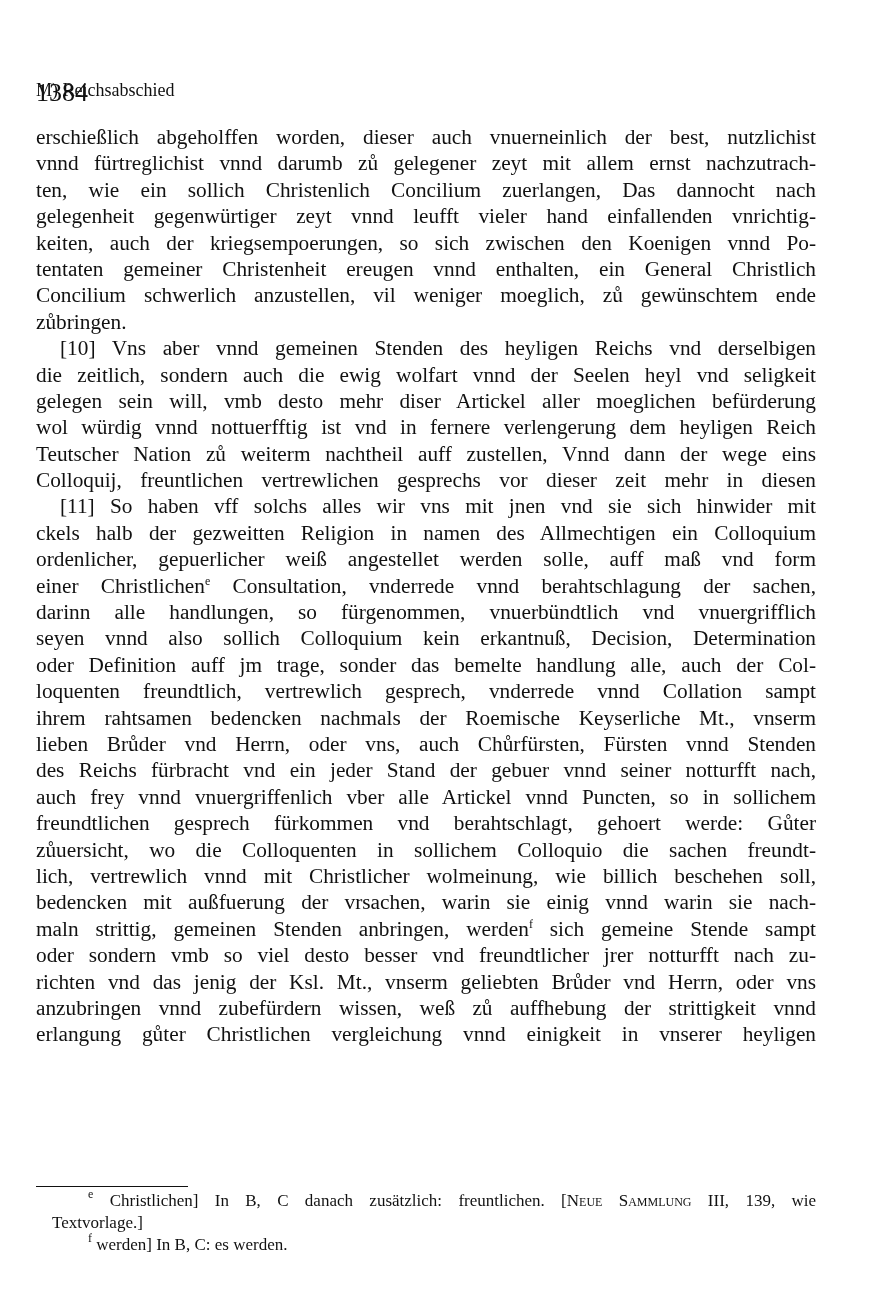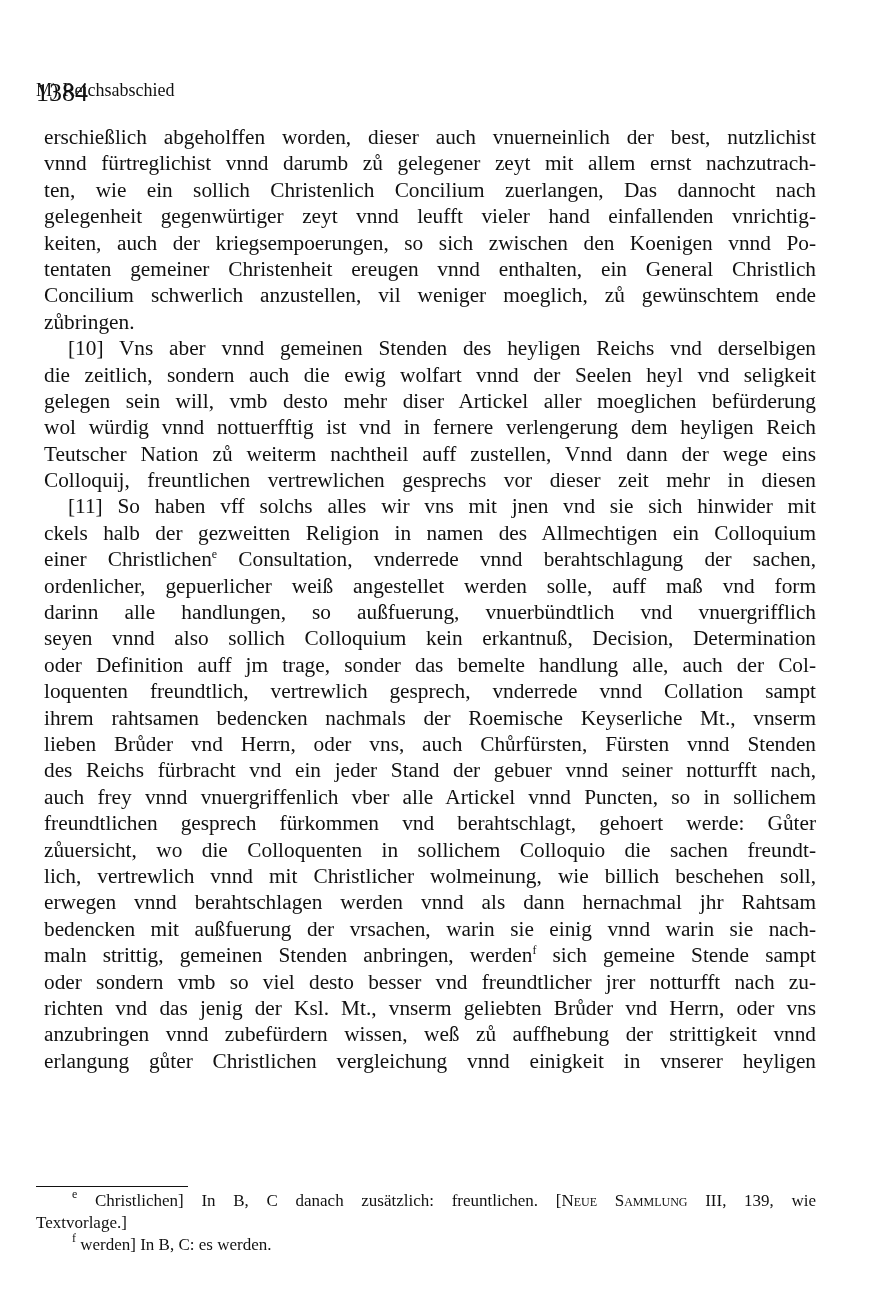--- a/index.html
+++ b/index.html
@@ -2,28 +2,28 @@
 <html><head>
 <meta charset="utf-8">
 <style>
   html, body { margin: 0; padding: 0; background: #ffffff; }
   body { width: 891px; height: 1300px; position: relative; overflow: hidden; color: #111; }
   .page { position: absolute; left: 36px; top: 0; width: 780px; font-family: "Liberation Serif", "DejaVu Serif", serif; }
   .running-head { position: absolute; top: 78px; left: 0; width: 780px; height: 28px; font-size: 20px; }
   .page-number { position: absolute; left: 0; top: 0; font-size: 26px; }
   .head-title { position: absolute; left: 0; right: 16px; top: 2px; text-align: left; font-size: 18px; }
   .body-text { position: absolute; top: 124px; left: 0; width: 780px; font-size: 21.3px; line-height: 26.4px; }
-  .line { display: block; white-space: nowrap; text-align: justify; text-align-last: justify; height: 26.4px; margin-left: 8px; }
+  .line { display: block; white-space: nowrap; text-align: justify; text-align-last: justify; height: 26.4px; }
   .line.last { text-align-last: left; }
   .indent { padding-left: 24px; }
   .it { }
   sup { font-size: 12px; vertical-align: 8px; line-height: 0; }
   .fn-rule { position: absolute; top: 1186px; left: 0; width: 152px; border-top: 1px solid #111; }
   .footnotes { position: absolute; top: 1190px; left: 0; width: 780px; font-size: 17px; line-height: 22px; }
-  .fn-line { display: block; white-space: nowrap; text-align: justify; text-align-last: justify; }
+  .fn-line { display: block; white-space: nowrap; text-align: justify; text-align-last: justify; margin-left: 16px; }
   .fn-line.last { text-align-last: left; }
   .fn-indent { padding-left: 36px; }
   .sc { font-variant: small-caps; }
 </style>
 </head>
 <body>
 
 <div class="page">
 
   <div class="running-head">
@@ -44,34 +44,33 @@
 
     <span class="line indent"><span class="it">[10]</span> <span>Vns aber vnnd gemeinen Stenden des heyligen Reichs vnd derselbigen</span></span>
     <span class="line">die zeitlich, sondern auch die ewig wolfart vnnd der Seelen heyl vnd seligkeit</span>
     <span class="line">gelegen sein will, vmb desto mehr diser Artickel aller moeglichen befürderung</span>
     <span class="line">wol würdig vnnd nottuerfftig ist vnd in fernere verlengerung dem heyligen Reich</span>
     <span class="line">Teutscher Nation zů weiterm nachtheil auff zustellen, Vnnd dann der wege eins</span>
     <span class="line">Colloquij, freuntlichen vertrewlichen gesprechs vor dieser zeit mehr in diesen</span>
 
     <span class="line indent"><span class="it">[11]</span> <span>So haben vff solchs alles wir vns mit jnen vnd sie sich hinwider mit</span></span>
     <span class="line">ckels halb der gezweitten Religion in namen des Allmechtigen ein Colloquium</span>
+    <span class="line">ordenlicher, gepuerlicher weiß angestellet werden solle, auff maß vnd form</span>
     <span class="line"><span>einer Christlichen</span><sup>e</sup><span> Consultation, vnderrede vnnd berahtschlagung der sachen,</span></span>
-    <span class="line">ordenlicher, gepuerlicher weiß angestellet werden solle, auff maß vnd form</span>
-    <span class="line">darinn alle handlungen, so außfuerung, vnuerbündtlich vnd vnuergrifflich</span>
+    <span class="line">darinn alle handlungen, so fürgenommen, vnuerbündtlich vnd vnuergrifflich</span>
     <span class="line">seyen vnnd also sollich Colloquium kein erkantnuß, Decision, Determination</span>
     <span class="line">oder Definition auff jm trage, sonder das bemelte handlung alle, auch der Col-</span>
     <span class="line">loquenten freundtlich, vertrewlich gesprech, vnderrede vnnd Collation sampt</span>
     <span class="line">ihrem rahtsamen bedencken nachmals der Roemische Keyserliche Mt., vnserm</span>
     <span class="line">lieben Brůder vnd Herrn, oder vns, auch Chůrfürsten, Fürsten vnnd Stenden</span>
     <span class="line">des Reichs fürbracht vnd ein jeder Stand der gebuer vnnd seiner notturfft nach,</span>
     <span class="line">auch frey vnnd vnuergriffenlich vber alle Artickel vnnd Puncten, so in sollichem</span>
     <span class="line">freundtlichen gesprech fürkommen vnd berahtschlagt, gehoert werde: Gůter</span>
     <span class="line">zůuersicht, wo die Colloquenten in sollichem Colloquio die sachen freundt-</span>
     <span class="line">lich, vertrewlich vnnd mit Christlicher wolmeinung, wie billich beschehen soll,</span>
-    <span class="line">erwegen vnnd berahtschlagen werden vnnd als dann hernachmal jhr Rahtsam</span>
     <span class="line">bedencken mit außfuerung der vrsachen, warin sie einig vnnd warin sie nach-</span>
     <span class="line"><span>maln strittig, gemeinen Stenden anbringen, werden</span><sup>f</sup><span> sich gemeine Stende sampt</span></span>
     <span class="line">oder sondern vmb so viel desto besser vnd freundtlicher jrer notturfft nach zu-</span>
     <span class="line">richten vnd das jenig der Ksl. Mt., vnserm geliebten Brůder vnd Herrn, oder vns</span>
     <span class="line">anzubringen vnnd zubefürdern wissen, weß zů auffhebung der strittigkeit vnnd</span>
     <span class="line">erlangung gůter Christlichen vergleichung vnnd einigkeit in vnserer heyligen</span>
   </div>
 
   <div class="fn-rule"></div>
 

